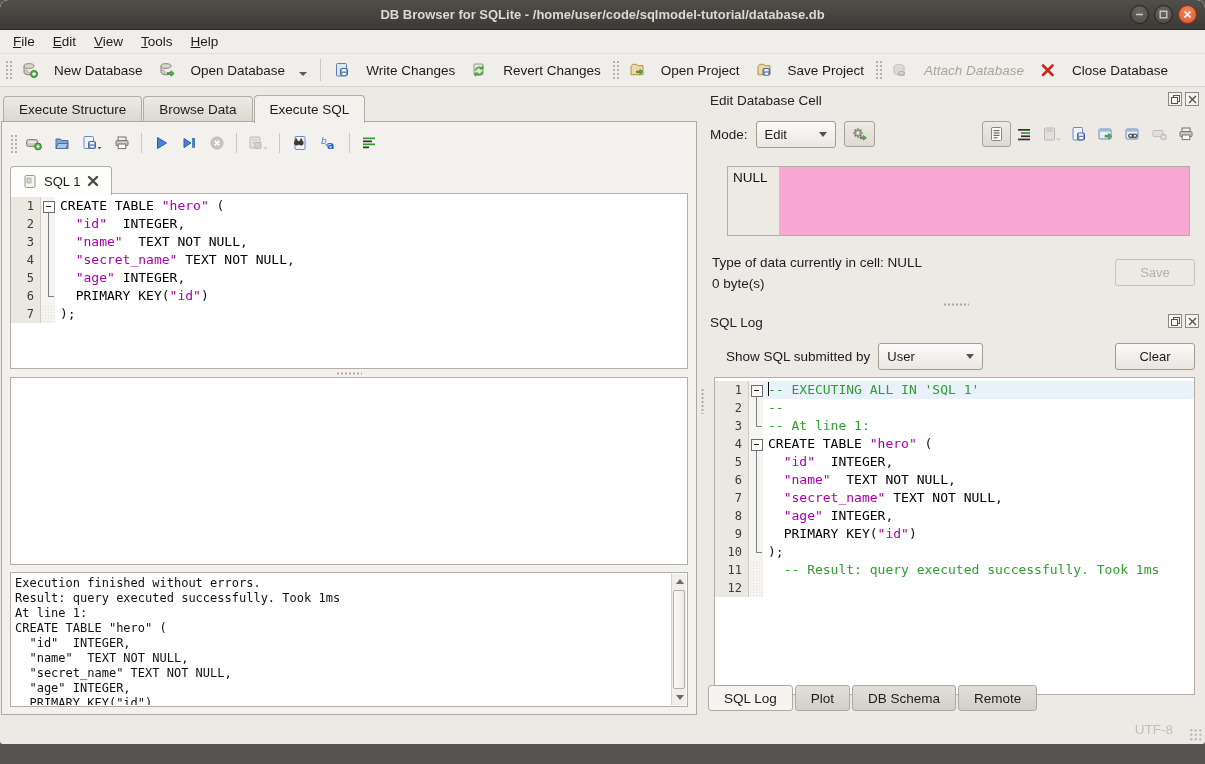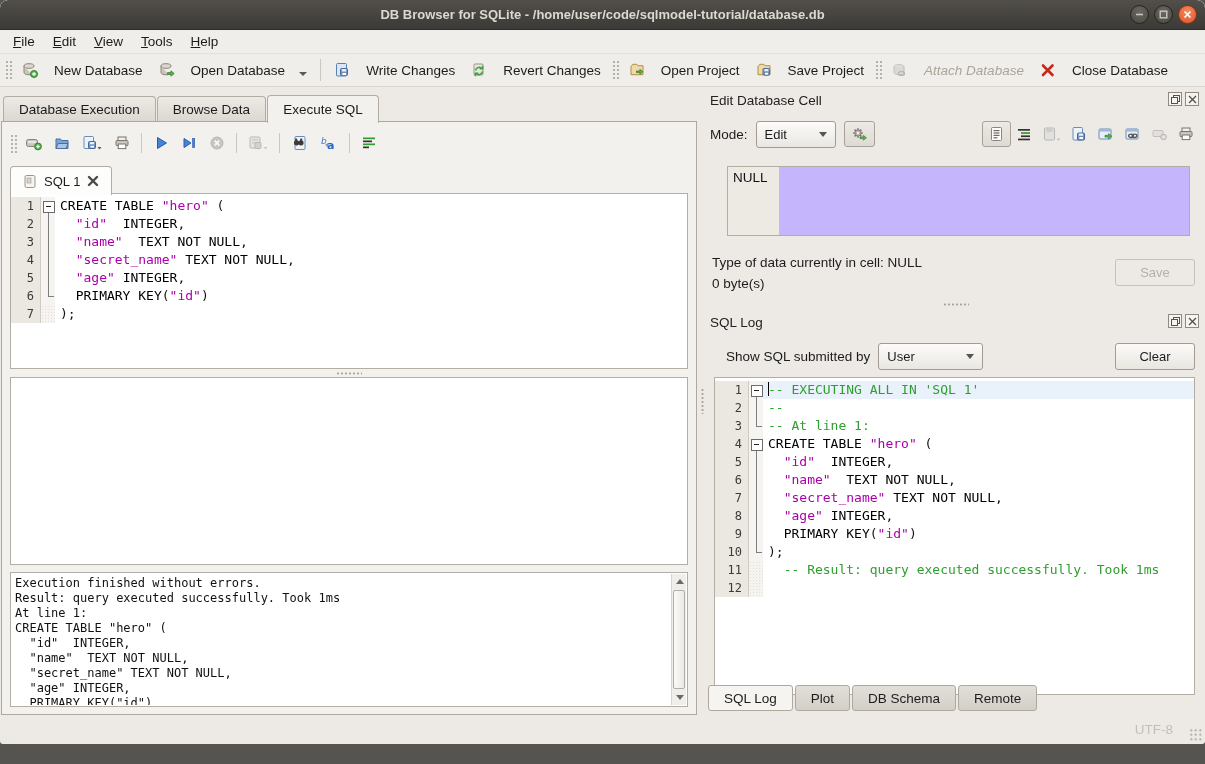--- a/index.html
+++ b/index.html
@@ -114,21 +114,21 @@
   .label { font-size:13.5px; }
   .combo { display:inline-flex; align-items:center; justify-content:space-between; gap:8px; height:27px;
     padding:0 8px; border:1px solid #a29b92; border-radius:3px;
     background:linear-gradient(#fcfbfa,#eae7e2); }
   .combo .arrow { width:0; height:0; border-left:4.5px solid transparent; border-right:4.5px solid transparent; border-top:5px solid #57534d; }
   .pbtn { height:27px; border:1px solid #a29b92; border-radius:3px; background:linear-gradient(#fbfaf8,#e9e6e0);
     display:inline-flex; align-items:center; justify-content:center; padding:0 10px; }
   .ibtn { padding:3px 5px; display:flex; align-items:center; }
   .ibtn.framed { border:1px solid #a8a199; border-radius:3px; background:linear-gradient(#eceae5,#dedad3); padding:4px 6px;}
   .ibtn.disabled svg { opacity:.5; filter:grayscale(1); }
-  #cell-box { position:absolute; top:79px; left:21px; right:15px; height:70px; background:#c4b5fd; border:1px solid #b3ada4; }
+  #cell-box { position:absolute; top:79px; left:21px; right:15px; height:70px; background:#f9a8d4; border:1px solid #b3ada4; }
   #cell-box .margin { position:absolute; left:0; top:0; bottom:0; width:51px; background:#edeae4; }
   #cell-box .val { position:absolute; left:5px; top:3px; font-size:13.5px; color:#111; }
   #cell-info { position:absolute; top:168px; left:6px; right:10px; }
   #cell-info .line1 { font-size:13.5px; }
   #cell-info .line2 { font-size:13.5px; margin-top:6px; }
   #apply-btn { position:absolute; right:10px; top:172px; width:80px; height:27px; border:1px solid #c6c1b9;
     border-radius:3px; background:#edeae5; color:#b5b0a8; display:flex; align-items:center; justify-content:center; }
   #dock-split { position:absolute; top:212px; left:0; right:0; height:10px; display:flex; align-items:center; justify-content:center;}
   #log-title { position:absolute; top:224px; left:0; right:0; }
   #log-controls { position:absolute; top:252px; left:20px; right:10px; height:34px; display:flex; align-items:center; }
@@ -268,21 +268,21 @@
           </svg>
         </span>
       <span>Close Database</span>
     </div>
   </div>
 
   <div id="main">
 
     <div id="left">
       <div id="main-tabs">
-        <div class="mtab">Database Execution</div>
+        <div class="mtab">Execute Structure</div>
         <div class="mtab">Browse Data</div>
         <div class="mtab active">Execute SQL</div>
       </div>
       <div id="content-frame">
 
         <div id="sql-toolbar">
           <div class="handle-v"></div>
           <div class="sbtn">
               <svg width="17" height="16" viewBox="0 0 17 16">
                 <rect x="1.5" y="4.5" width="11" height="7" rx="2" fill="#c9c4bb" stroke="#8a857c"></rect>

